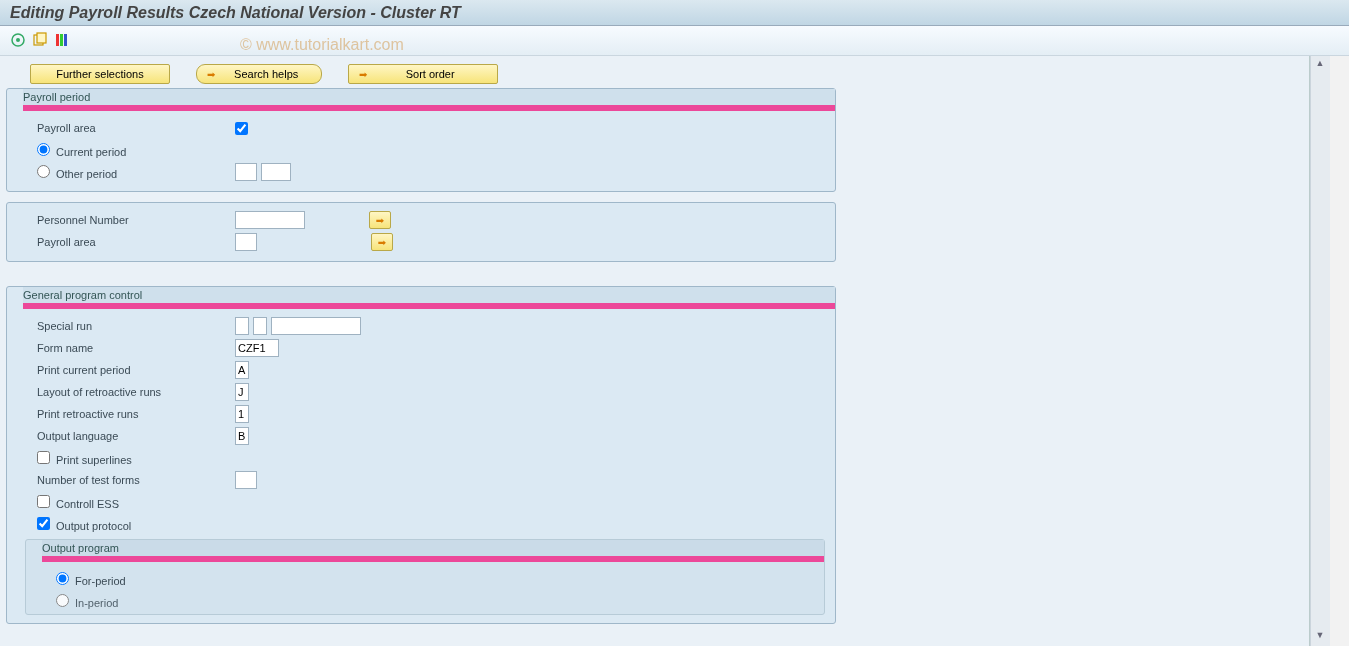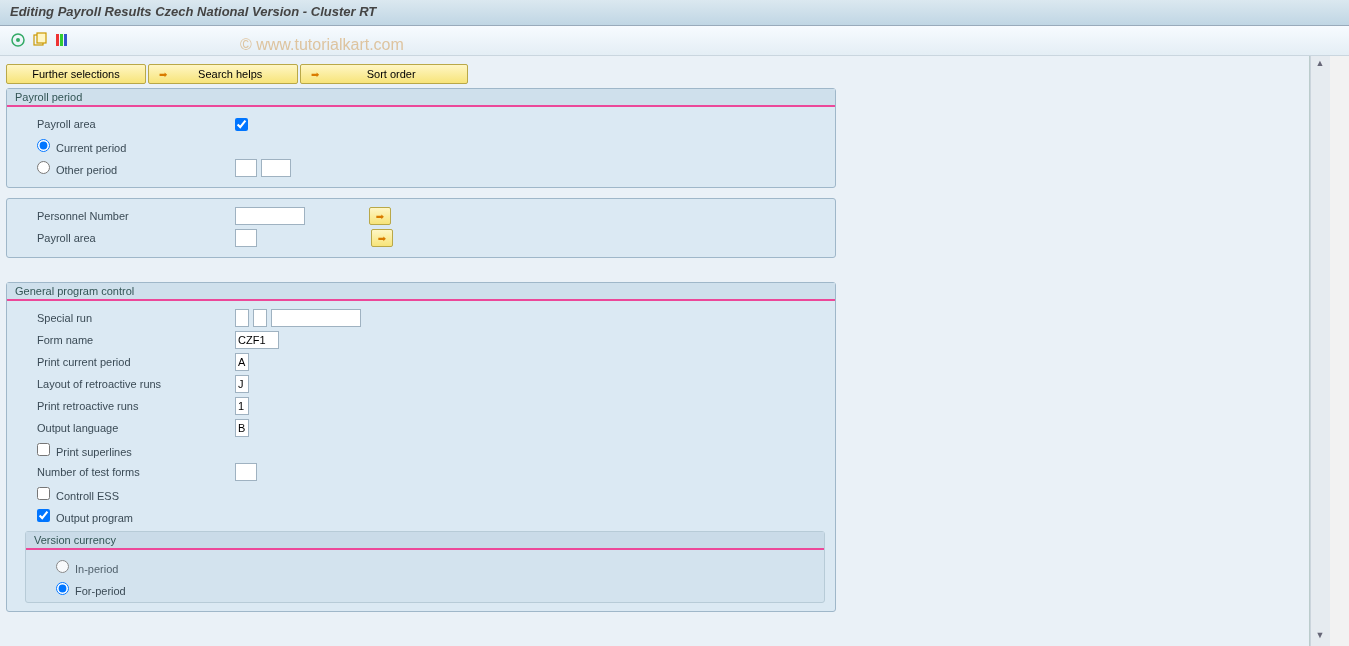--- a/index.html
+++ b/index.html
@@ -12,21 +12,21 @@
     overflow: hidden;
     position: relative;
   }
   .titlebar {
     background: linear-gradient(#dbe8f0, #c0d6e4);
     height: 26px;
     padding: 4px 10px;
     border-bottom: 1px solid #9ab;
     font-style: italic;
     font-weight: bold;
-    font-size: 13px;
+    font-size: 16px;
     color: #444;
   }
   .toolbar {
     height: 30px;
     background: linear-gradient(#f7fbff, #e4eef5);
     border-bottom: 1px solid #cad6df;
     padding: 3px 10px;
     display: flex;
     align-items: center;
     gap: 6px;
@@ -63,20 +63,21 @@
     background: linear-gradient(#fff6c4, #f7e47a);
     border: 1px solid #b9a848;
     border-radius: 2px;
     padding: 2px 10px;
     font-size: 11px;
     height: 20px;
     display:inline-flex;
     align-items:center;
     gap:6px;
     cursor:pointer;
+    margin-left:24px;
   }
   .btn-yellow.small {
     width: 22px;
     height: 18px;
     padding: 0;
     justify-content:center;
   }
   .arrow-icon::before {
     content:"➡";
     color:#d97b00;
@@ -84,24 +85,25 @@
   }
   .group {
     width: 830px;
     background: #dbe9f3;
     border: 1px solid #9fb7c9;
     border-radius: 3px;
     margin-bottom: 10px;
   }
   .group-title {
     font-size: 11px;
-    padding: 2px 8px;
-    border-bottom: 2px solid #ec4899;
+    padding: 2px 0;
+    border-bottom: 6px solid #ec4899;
     background: #cfe0ec;
     color: #355;
+    margin-left: 16px;
   }
   .group-body {
     padding: 6px 10px 8px 14px;
   }
   .row {
     display:flex;
     align-items:center;
     height: 22px;
     gap: 4px;
   }
@@ -172,25 +174,25 @@
   </span>
 </div>
 
 <div class="watermark">© www.tutorialkart.com</div>
 
 <div class="main-wrap">
 <div class="content">
 
   <div style="display:flex; gap:2px; margin-bottom:4px;">
     <button class="btn-yellow" style="width:140px; justify-content:center;">Further selections</button>
-    <button class="btn-yellow" style="width:150px;">
+    <button class="btn-yellow" style="width:126px;border-radius:9px;">
           <span class="arrow-icon"></span>
           <span style="flex:1; text-align:center;">Search helps</span>
         </button>
-    <button class="btn-yellow" style="width:168px;">
+    <button class="btn-yellow" style="width:150px;">
           <span class="arrow-icon"></span>
           <span style="flex:1; text-align:center;">Sort order</span>
         </button>
   </div>
 
   <div class="group">
     <div class="group-title">Payroll period</div>
     <div class="group-body">
       <div class="row">
         <span class="lbl">Payroll area</span>
@@ -261,32 +263,32 @@
         <label><input type="checkbox" style=""><span>Print superlines</span></label>
       </div>
       <div class="row">
         <span class="lbl">Number of test forms</span>
         <input class="fld w20" type="text" value="" style="">
       </div>
       <div class="row">
         <label><input type="checkbox" style=""><span>Controll  ESS</span></label>
       </div>
       <div class="row">
-        <label><input type="checkbox" checked="" style=""><span>Output program</span></label>
+        <label><input type="checkbox" checked="" style=""><span>Output protocol</span></label>
       </div>
 
       <div class="inner-group">
-        <div class="group-title" style="background:#cadbe8;">Version currency</div>
+        <div class="group-title" style="background:#cadbe8;">Output program</div>
         <div class="group-body" style="padding-bottom:2px;">
+          <div class="row">
+            <label><input type="radio" name="curr" checked="" style=""><span>For-period</span></label>
+          </div>
           <div class="row" style="opacity:0.85;">
             <label><input type="radio" name="curr" style=""><span>In-period</span></label>
           </div>
-          <div class="row">
-            <label><input type="radio" name="curr" checked="" style=""><span>For-period</span></label>
-          </div>
         </div>
       </div>
 
     </div>
   </div>
 
 </div>
 
 <div class="right-scroll">
   <div class="scroll-arrow scroll-up">▲</div>

